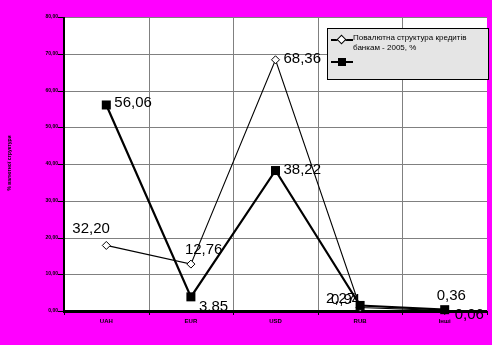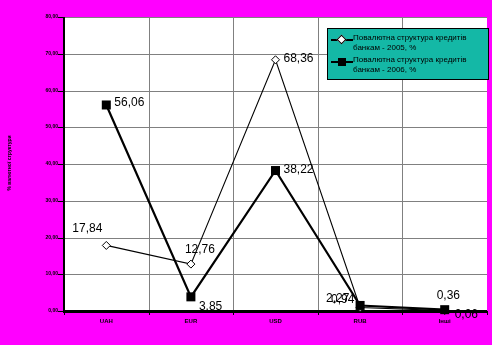--- a/index.html
+++ b/index.html
@@ -37,26 +37,26 @@
   .y-axis-title{
     position:absolute;left:-46px;top:160px;
     width:110px;
     transform:rotate(-90deg);
     transform-origin:center center;
     font-size:5px;font-weight:bold;color:#000;
     text-align:center;white-space:nowrap;
   }
   svg#series-svg{position:absolute;left:64px;top:17px;width:423px;height:294px;overflow:visible;}
   .pt-label{
-    position:absolute;font-size:12px;color:#000;white-space:nowrap;
+    position:absolute;font-size:15px;color:#000;white-space:nowrap;
     line-height:10px;
   }
   #legend-box{
     position:absolute;left:327px;top:28px;width:162px;height:52px;
-    background:#14b8a6;border:1px solid #000;box-sizing:border-box;
+    background:#e5e5e5;border:1px solid #000;box-sizing:border-box;
     padding:4px 3px 0 3px;
   }
   .legend-entry{display:flex;align-items:flex-start;margin-bottom:3px;}
   .legend-marker{width:22px;flex:0 0 22px;position:relative;height:11px;margin-top:1px;}
   .legend-marker .lm-line{position:absolute;left:0;top:5px;width:22px;height:1.5px;background:#000;}
   .legend-marker .lm-diamond{
     position:absolute;left:7px;top:2px;width:7px;height:7px;
     background:#fff;border:1.2px solid #000;transform:rotate(45deg);box-sizing:border-box;
   }
   .legend-marker .lm-square{
@@ -153,21 +153,21 @@
         <polyline points="42.3,88.0 126.9,279.9 211.5,153.5 296.1,288.5 380.7,292.7" fill="none" stroke="#000000" stroke-width="2.2"></polyline>
         <rect x="37.8" y="83.4795" width="9" height="9" fill="#000000"></rect>
         <rect x="122.39999999999999" y="275.35125" width="9" height="9" fill="#000000"></rect>
         <rect x="207" y="149.04149999999998" width="9" height="9" fill="#000000"></rect>
         <rect x="291.59999999999997" y="283.95075" width="9" height="9" fill="#000000"></rect>
         <rect x="376.2" y="288.177" width="9" height="9" fill="#000000"></rect>
       </g>
   </svg>
 
   <div id="point-labels">
-      <div class="pt-label" style="left: 72.3px; top: 223.438px;">17,84</div>
+      <div class="pt-label" style="left: 72.3px; top: 223.438px;">32,20</div>
       <div class="pt-label" style="left: 184.9px; top: 244.107px;">12,76</div>
       <div class="pt-label" style="left: 283.5px; top: 52.777px;">68,36</div>
       <div class="pt-label" style="left: 331px; top: 293.546px;">0,94</div>
       <div class="pt-label" style="left: 454.7px; top: 308.632px;">0,06</div>
       <div class="pt-label" style="left: 114.3px; top: 96.9795px;">56,06</div>
       <div class="pt-label" style="left: 198.9px; top: 292.851px; margin-top: 8px;">3,85</div>
       <div class="pt-label" style="left: 283.5px; top: 163.541px; text-align: center;">38,22</div>
       <div class="pt-label" style="left: 326.1px; top: 293.451px;">2,27</div>
       <div class="pt-label" style="left: 436.7px; top: 289.677px;">0,36</div>
     </div>
@@ -181,20 +181,16 @@
       <span class="legend-text">
         <span>Повалютна структура кредитів</span>
         <span>банкам - 2005, %</span>
       </span>
     </div>
     <div class="legend-entry">
       <span class="legend-marker">
         <span class="lm-line"></span>
           <span class="lm-square"></span>
       </span>
-      <span class="legend-text">
-        <span>Повалютна структура кредитів</span>
-        <span>банкам - 2006, %</span>
-      </span>
     </div>
   </div>
 
 </div>
 
 </body></html>

